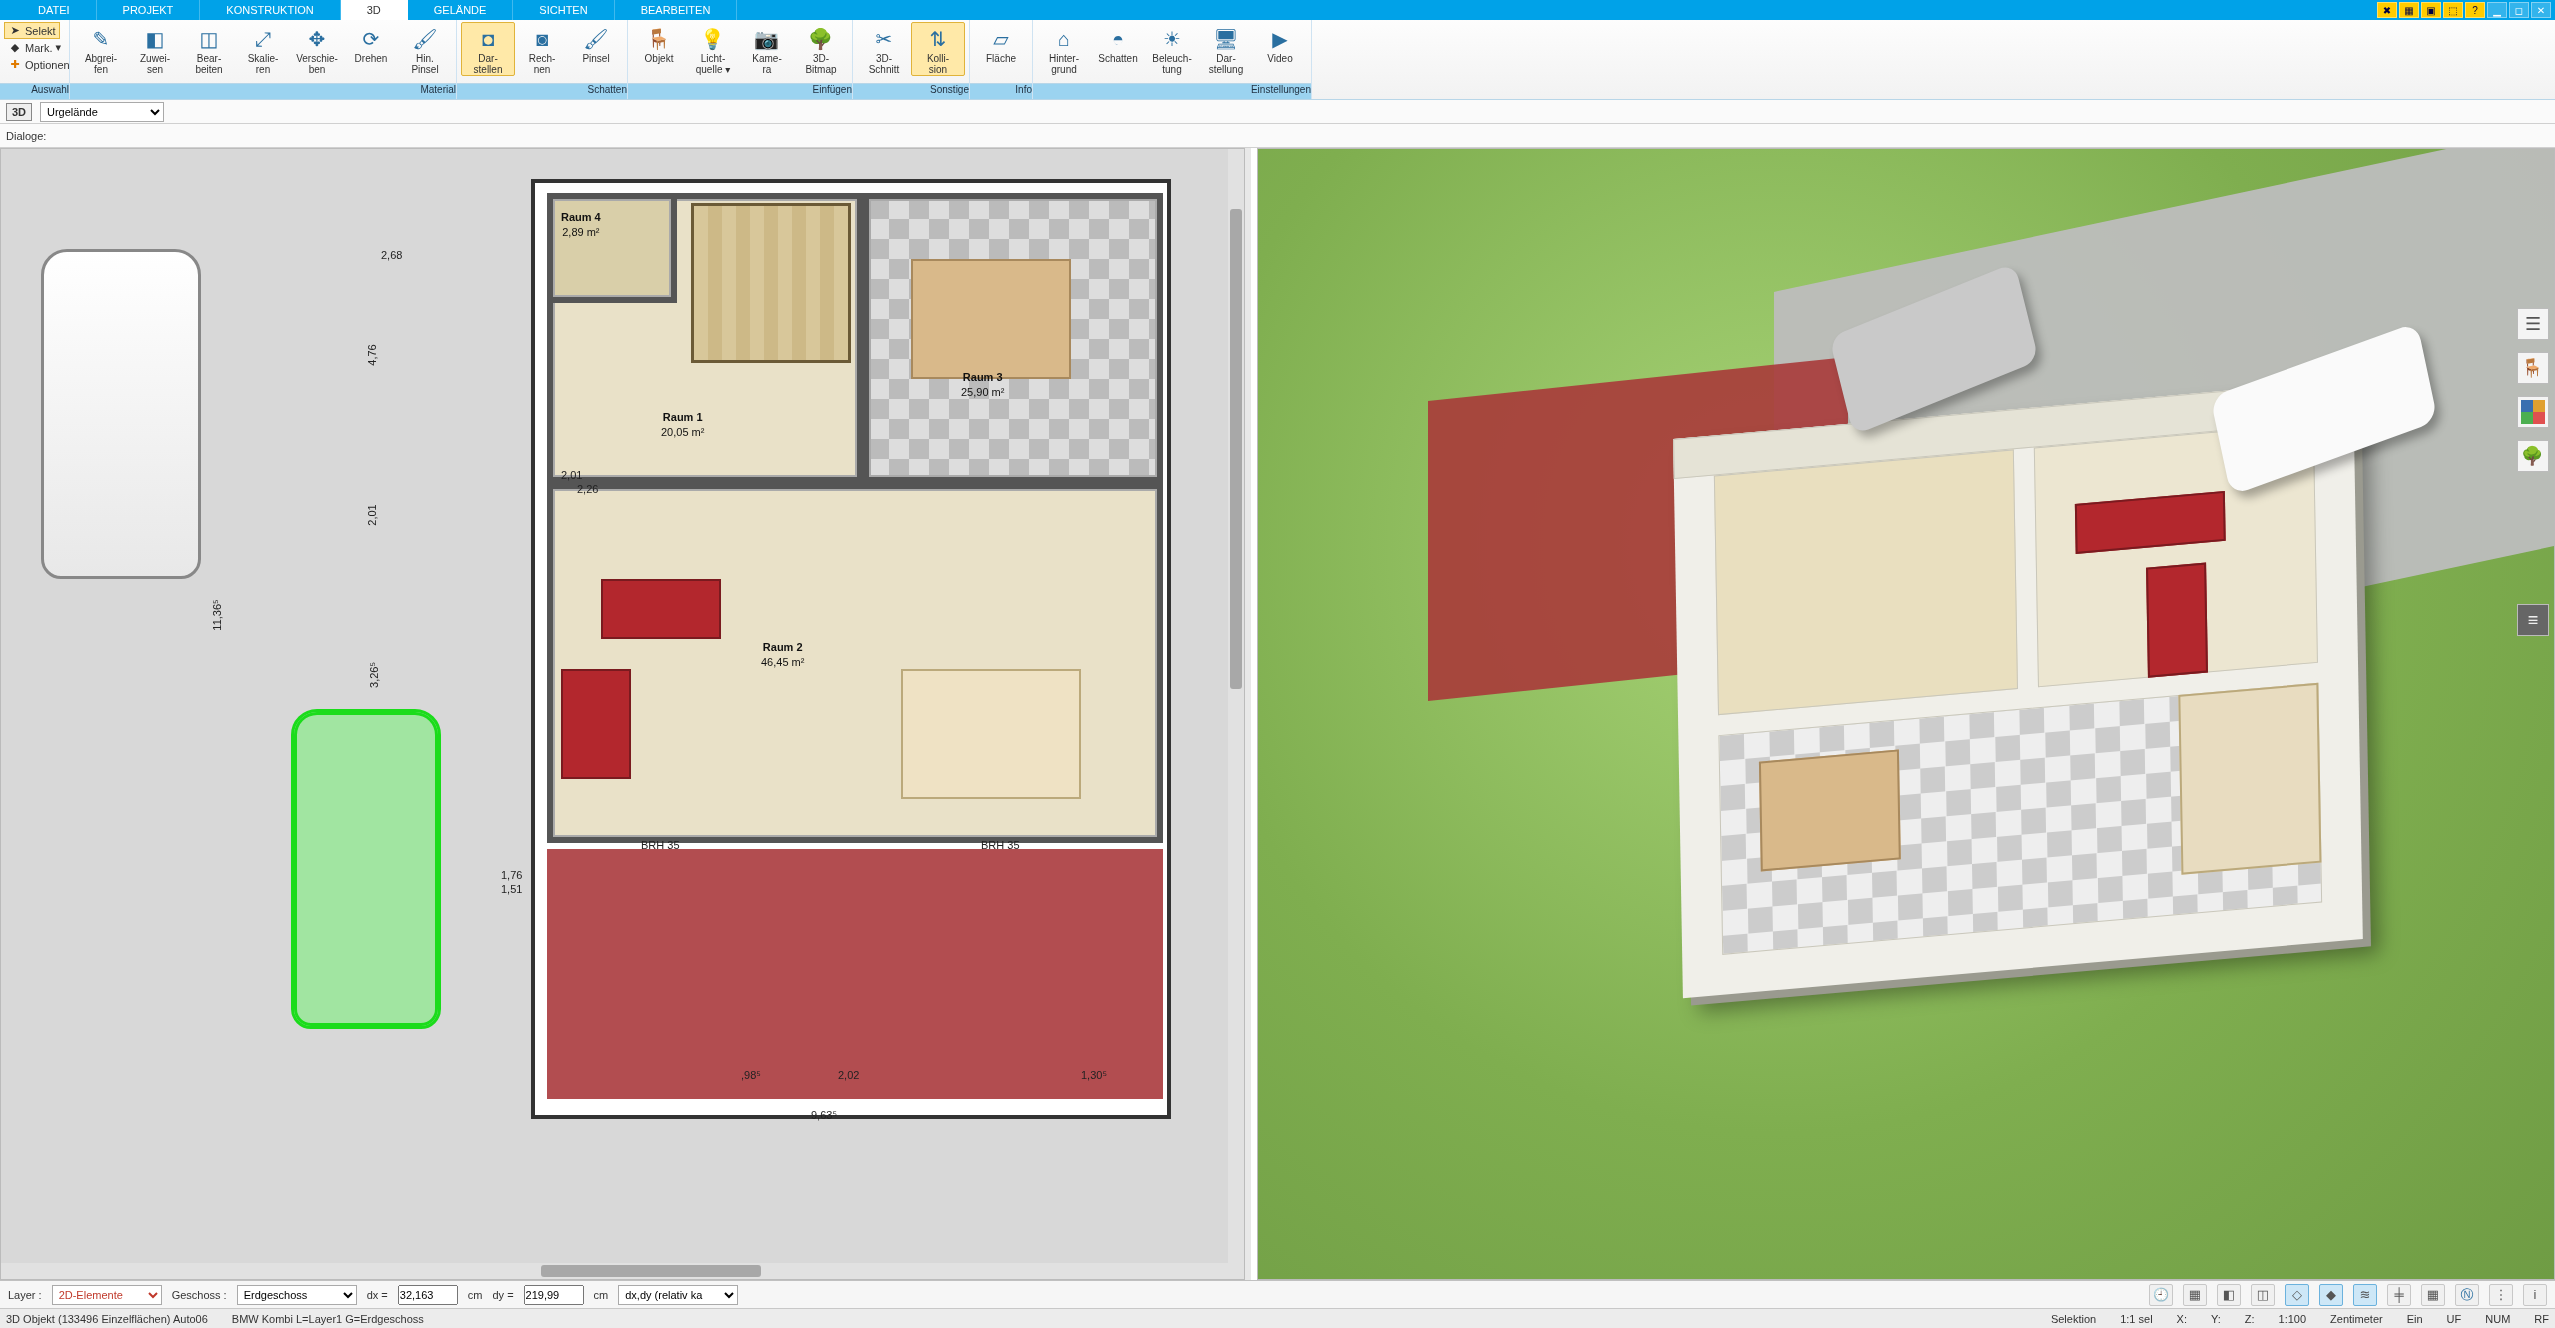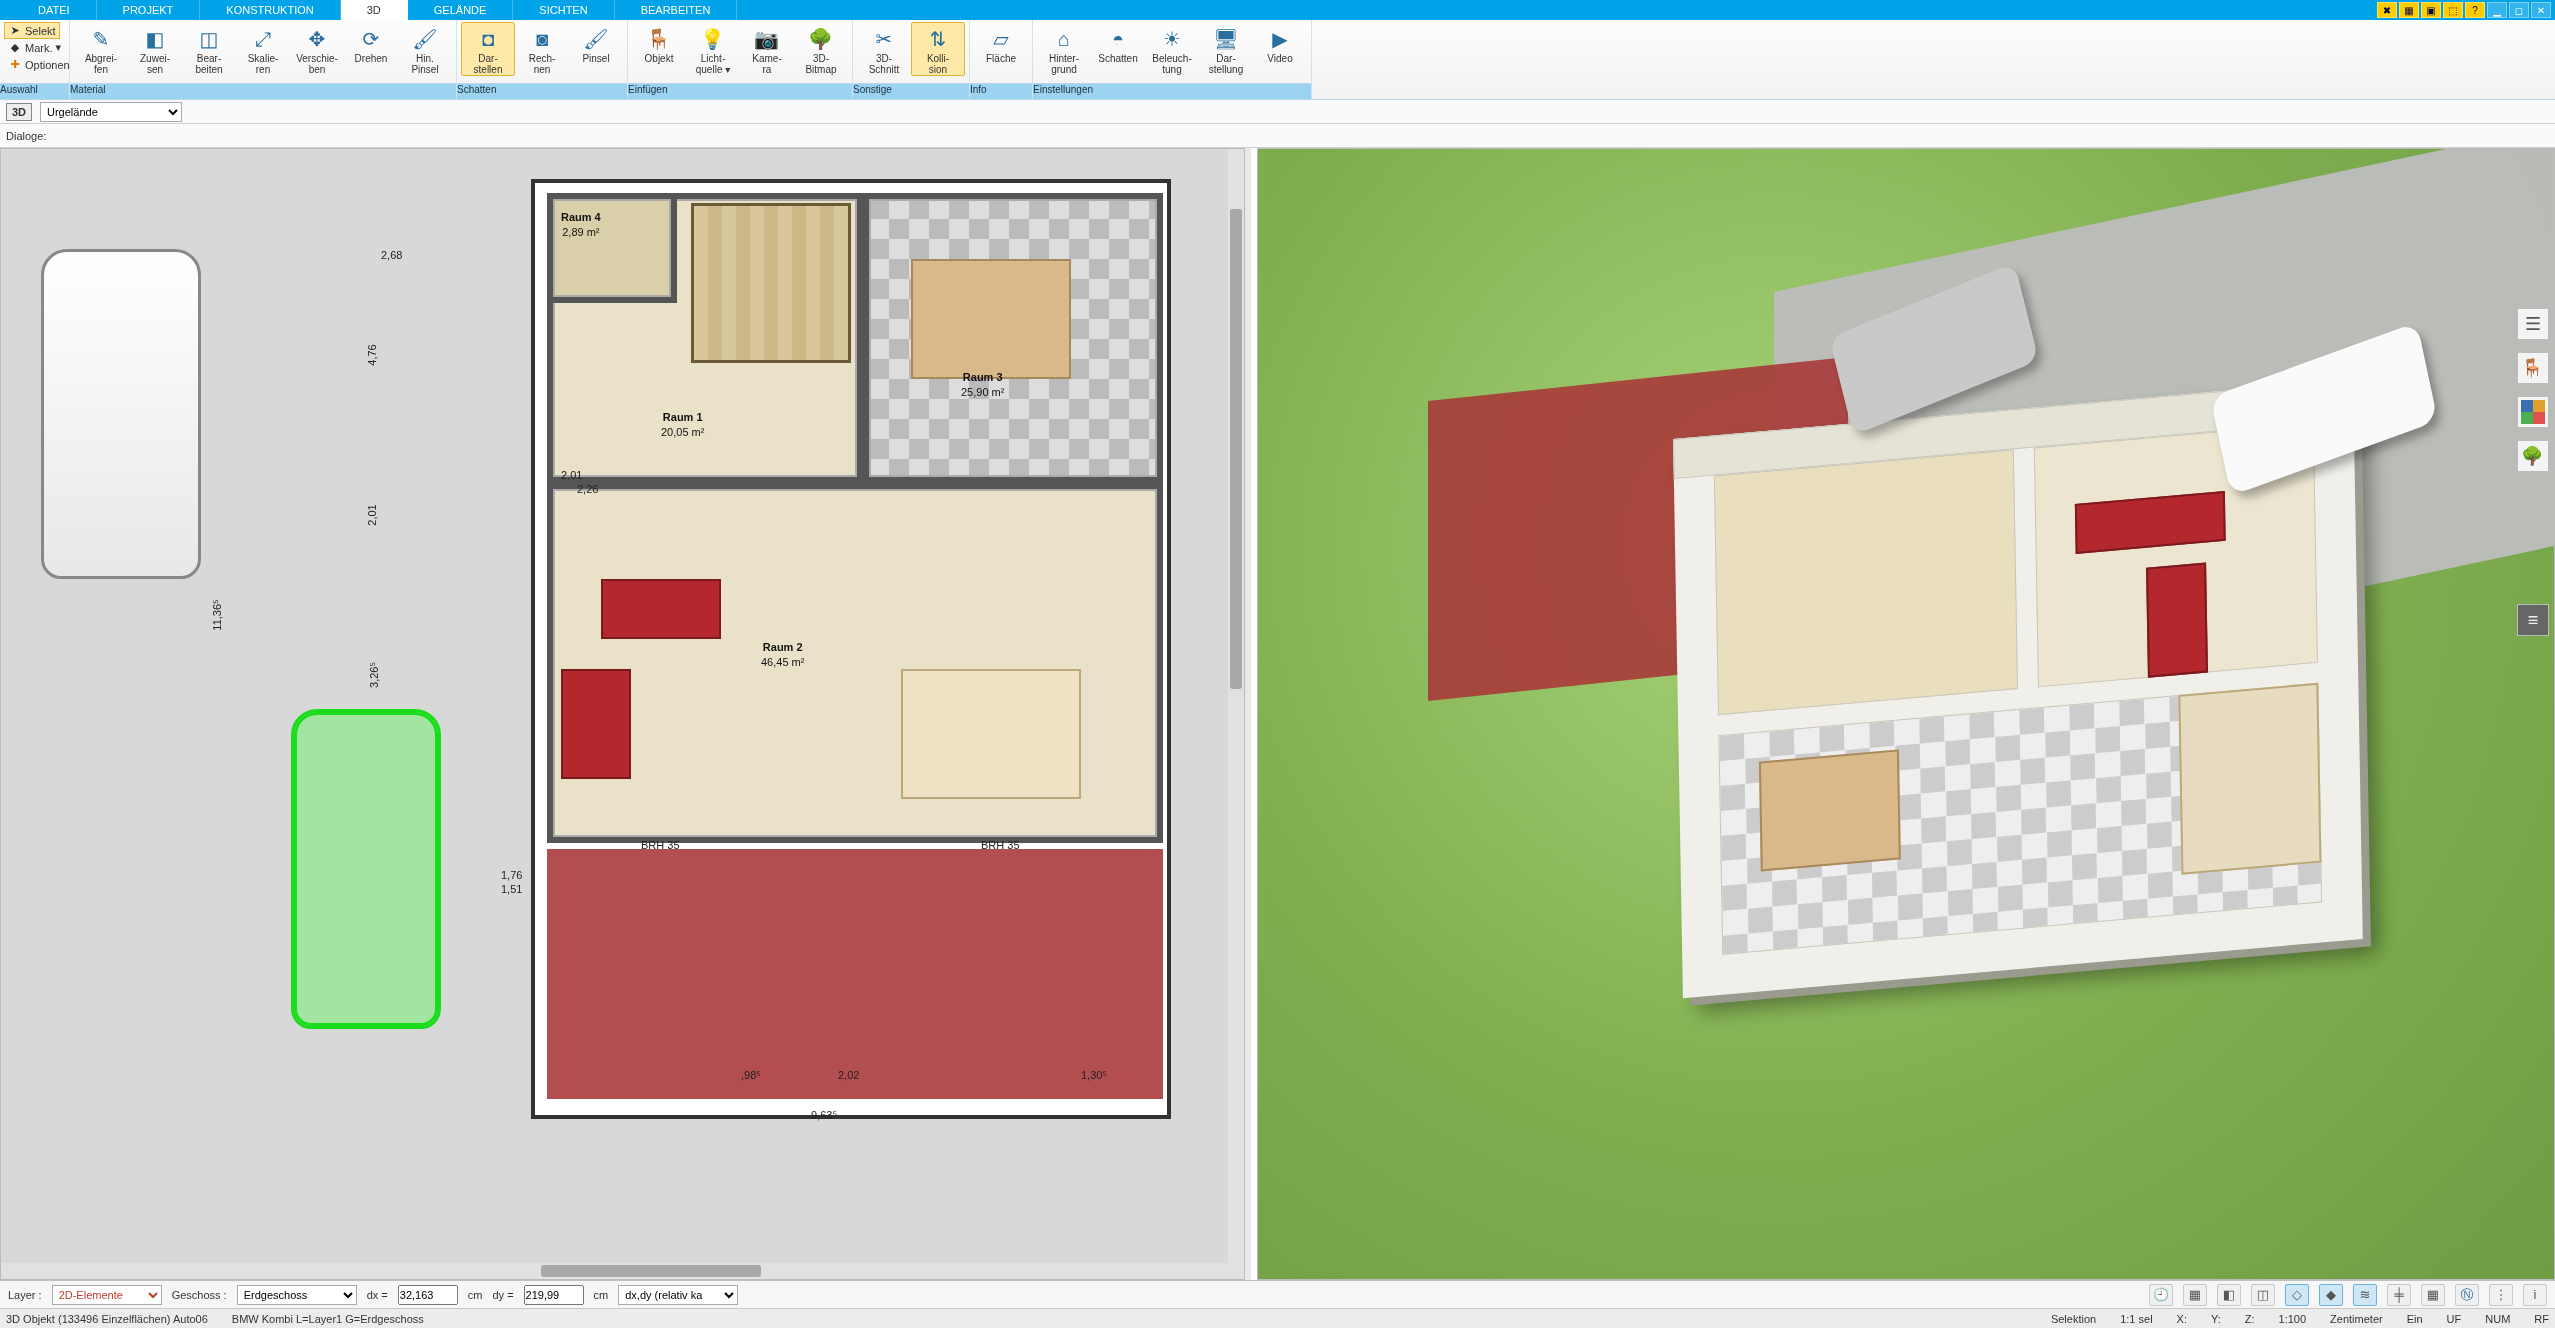--- a/index.html
+++ b/index.html
@@ -11,21 +11,21 @@
 #tabstrip .tab.active { background: #fff; color: #333; }
 #tabstrip .spacer { flex: 1; }
 #syswrap { display: flex; align-items: center; gap: 2px; padding-right: 4px; }
 #syswrap .sysbtn { width: 20px; height: 16px; background: rgba(255,255,255,.2); border: 1px solid rgba(255,255,255,.4); display:flex;align-items:center;justify-content:center;font-size:10px;color:#fff; cursor:pointer;}
 #syswrap .help { background:#ffcc00; color:#004; }
 
 
 #ribbon { height: 80px; background: linear-gradient(#fdfdfd,#f2f2f2); border-bottom: 1px solid #b8d6e8; display: flex; }
 .group { display: flex; flex-direction: column; border-right: 1px solid #cfe3f2; }
 .group-body { flex: 1; display: flex; align-items: flex-start; padding: 2px 4px 0 4px; }
-.group-title { height: 16px; background: #9bd3f0; text-align: left; font-size: 10px; color: #234; border-top: 1px solid #b8d6e8; }
+.group-title { height: 16px; background: #9bd3f0; text-align: right; font-size: 10px; color: #234; border-top: 1px solid #b8d6e8; }
 .rbtn { width: 54px; display: flex; flex-direction: column; align-items: center; padding-top: 2px; cursor: pointer; border:1px solid transparent; border-radius:2px; }
 .rbtn.on { background:#ffe9a8; border-color:#e0b33a; }
 .rbtn .ico { width: 28px; height: 28px; display:flex;align-items:center;justify-content:center;font-size:20px;color:#2a6fa0; }
 .rbtn .lbl { text-align: center; font-size: 10px; line-height: 11px; color: #333; white-space: pre-line; padding: 0 1px; }
 
 
 #selcol { width: 70px; display:flex;flex-direction:column; }
 #selcol .row { display:flex;align-items:center;gap:3px;padding:1px 3px;cursor:pointer;font-size:10px;color:#333;border:1px solid transparent; }
 #selcol .row.sel{background:#ffe9a8;border-color:#e0b33a;}
 #selcol .glyph{width:14px;text-align:center;}
@@ -260,21 +260,21 @@
           <div class="ico">▶</div>
           <div class="lbl">Video</div>
         </div>
       </div>
       <div class="group-title">Einstellungen</div>
     </div>
 </div>
 
 <div class="thinbar">
   <div class="pill3d">3D</div>
-  <select class="fake" style="width:142px">
+  <select class="fake" style="width:124px">
     <option>Urgelände</option>
   </select>
 </div>
 <div class="thinbar">
   <span>Dialoge:</span>
 </div>
 
 <div id="workspace">
 
   <div id="pane2d" class="pane">

